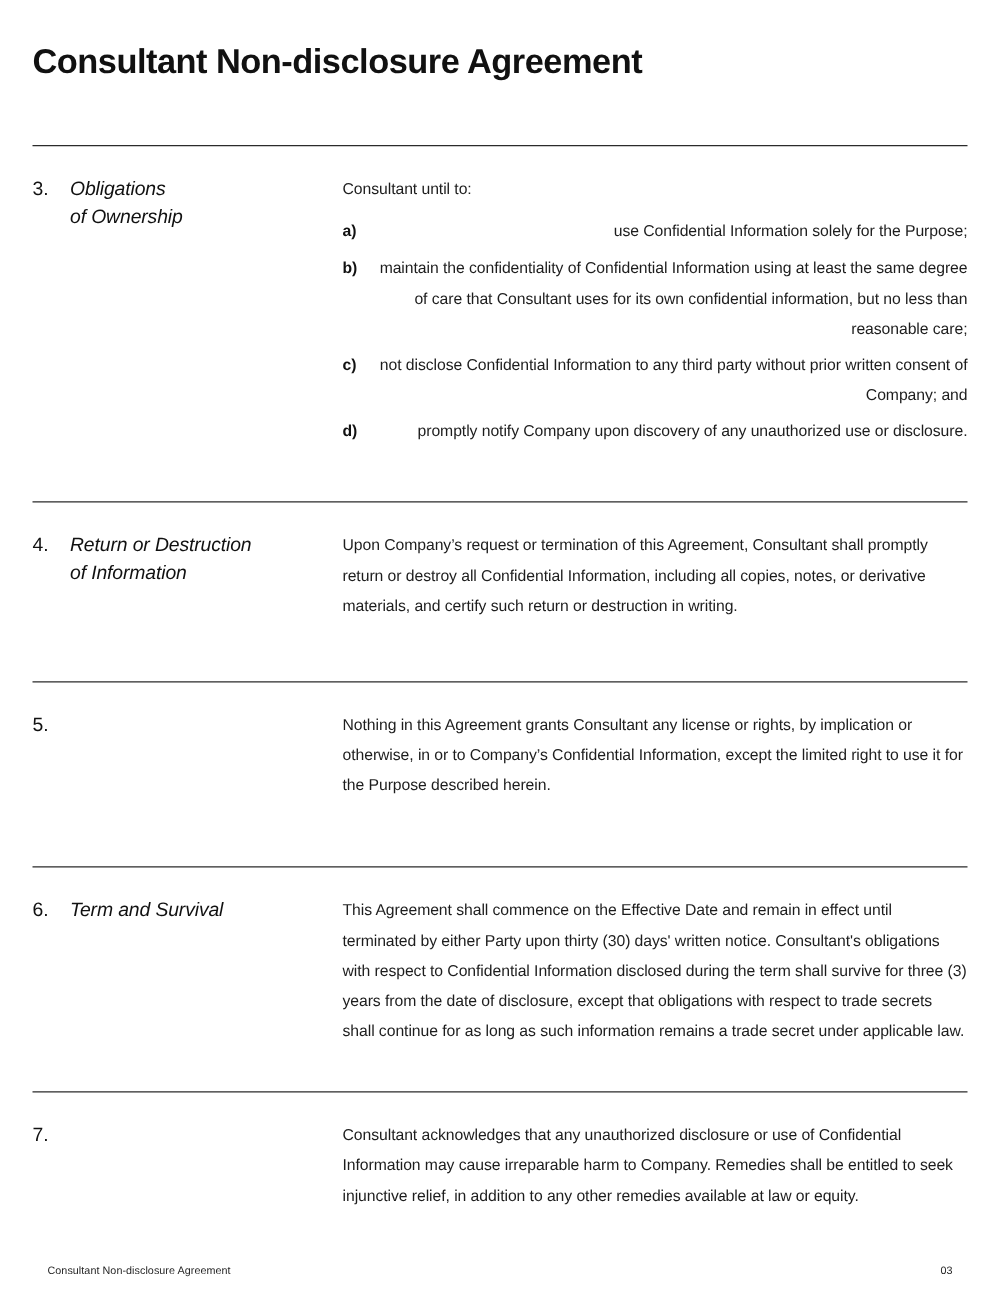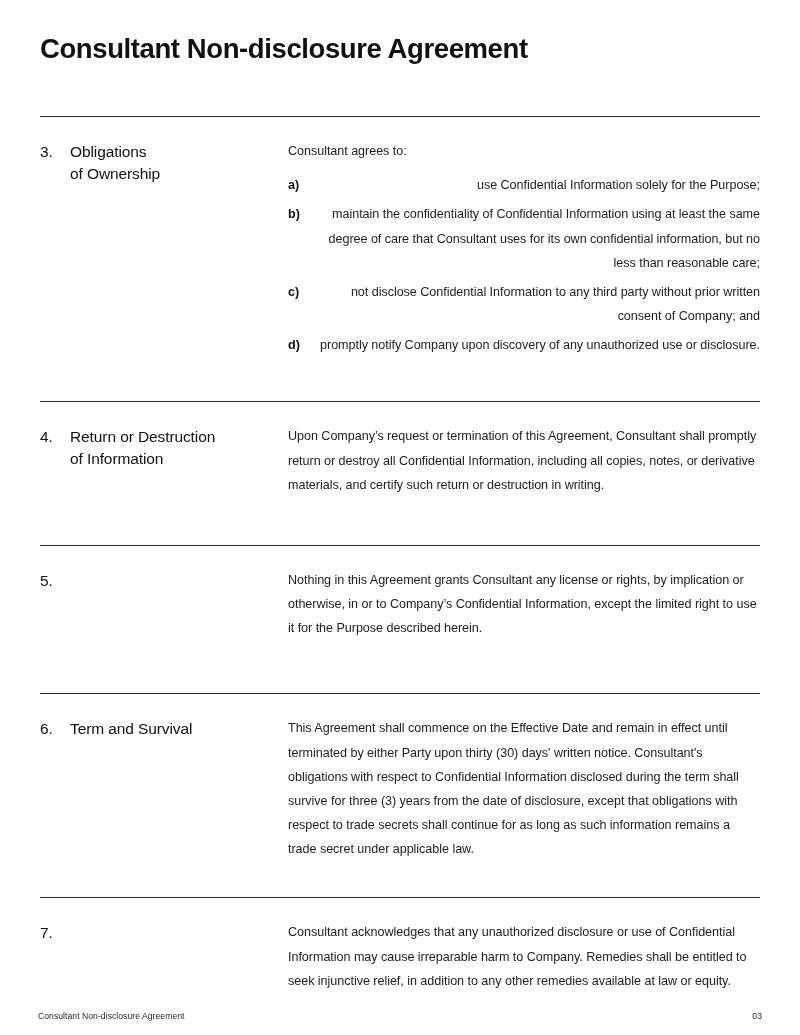--- a/index.html
+++ b/index.html
@@ -13,21 +13,21 @@
   body {
     font-family: "Liberation Sans", sans-serif;
     color: #1a1a1a;
     -webkit-font-smoothing: antialiased;
   }
 
   .page {
     position: relative;
     width: 800px;
     height: 1035px;
-    padding: 0 40px;
+    padding: 0 26px;
     background: #ffffff;
   }
 
   
   .doc-title {
     font-size: 27.5px;
     font-weight: 700;
     letter-spacing: -0.4px;
     color: #111111;
     padding-top: 32px;
@@ -58,21 +58,21 @@
     line-height: 1.42;
     color: #111111;
     letter-spacing: -0.1px;
   }
 
   .sec-num {
     flex: 0 0 30px;
     font-size: 15.5px;
   }
 
-  .sec-name { flex: 1 1 auto; }
+  .sec-name { flex: 1 1 auto; font-style: italic; }
 
   .sec-body {
     flex: 1 1 auto;
     font-size: 12.6px;
     line-height: 1.92;
     color: #1d1d1d;
     letter-spacing: -0.05px;
   }
 
   .sec-body p { margin: 0; }
@@ -140,21 +140,21 @@
 
   <div class="section">
     <div class="sec-heading">
       <span class="sec-num">3.</span>
       <span class="sec-name">
         <span>Obligations</span><br>
         <span>of Ownership</span>
       </span>
     </div>
     <div class="sec-body">
-      <p>Consultant agrees to:</p>
+      <p>Consultant until to:</p>
       <ul class="alpha-list">
         <li class="alpha-item">
           <span class="alpha-marker">a)</span>
           <span class="alpha-text">use Confidential Information solely for the Purpose;</span>
         </li>
         <li class="alpha-item">
           <span class="alpha-marker">b)</span>
           <span class="alpha-text">maintain the confidentiality of Confidential Information using at least the same degree of care that Consultant uses for its own confidential information, but no less than reasonable care;</span>
         </li>
         <li class="alpha-item">

